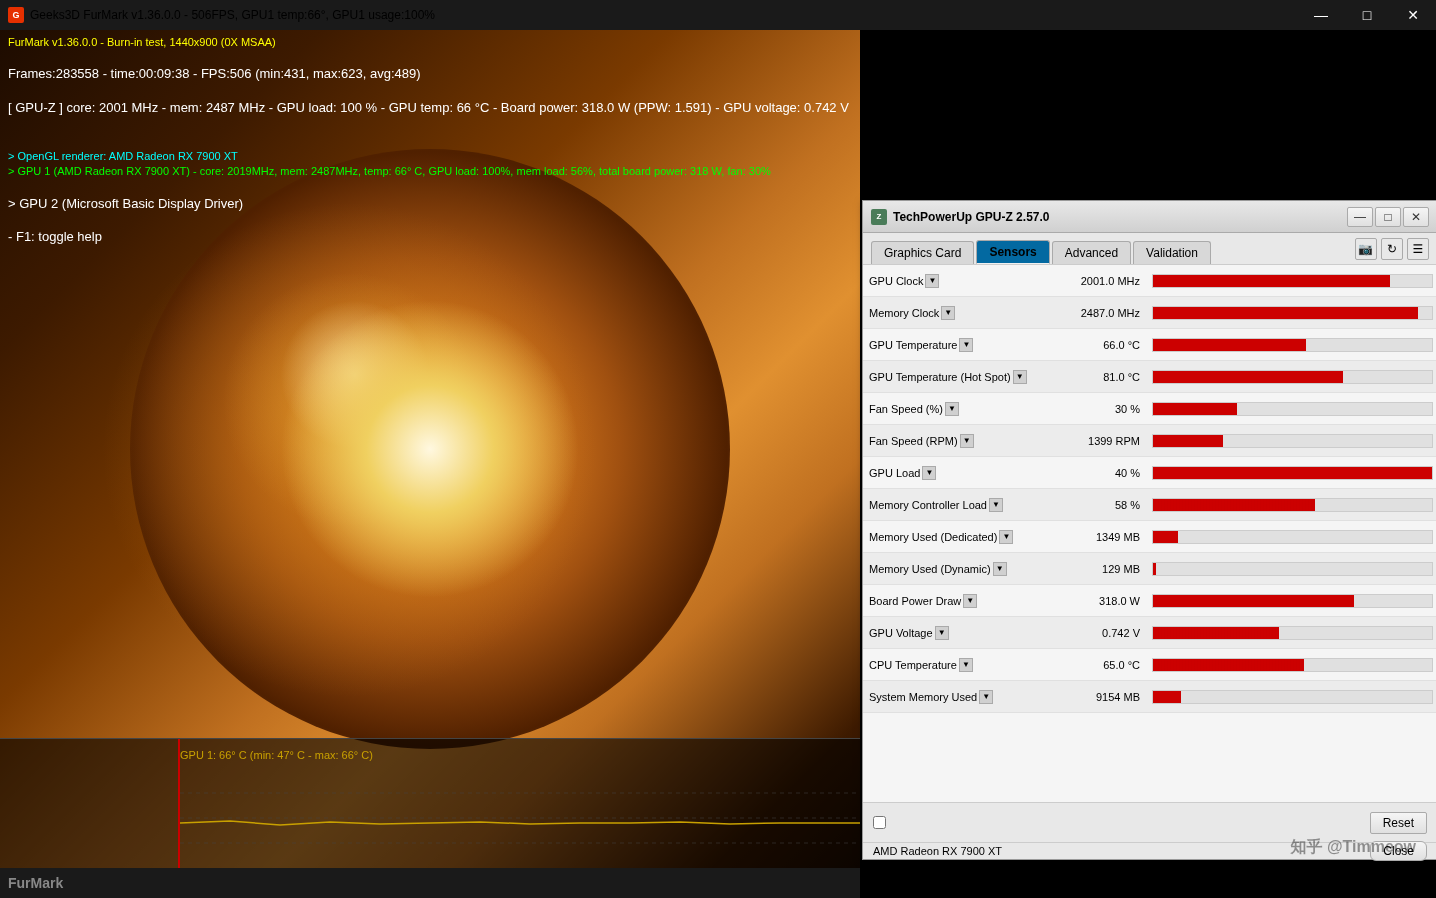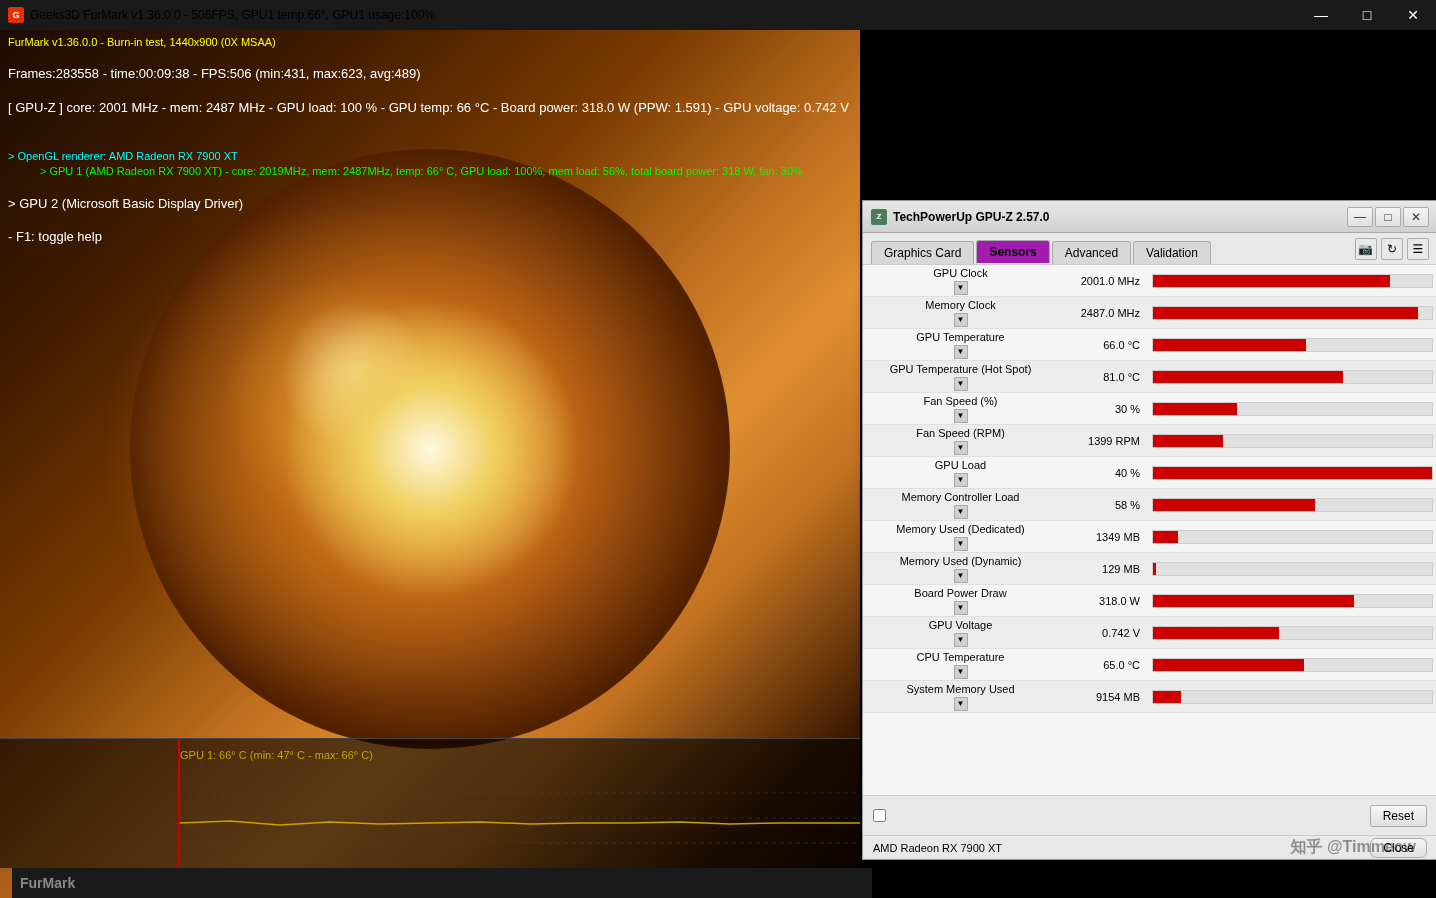--- a/index.html
+++ b/index.html
@@ -95,21 +95,21 @@
       position: absolute;
       top: 35px;
       left: 8px;
       z-index: 10;
       line-height: 1.4;
     }
 
     .info-line-yellow { color: #ffff00; font-size: 11px; }
     .info-line-white { color: #ffffff; font-size: 13px; margin-top: 15px; }
     .info-line-cyan { color: #00ffff; font-size: 11px; margin-top: 32px; }
-    .info-line-green { color: #00ff00; font-size: 11px; margin-left: 32px; }
+    .info-line-green { color: #00ff00; font-size: 11px; }
 
     
     #gpuz-panel {
       position: absolute;
       top: 200px;
       left: 862px;
       width: 576px;
       height: 660px;
       background: #f0f0f0;
       border: 1px solid #999;
@@ -183,21 +183,21 @@
       font-size: 12px;
       cursor: pointer;
       border: 1px solid #aaa;
       border-bottom: none;
       background: #d8d8d8;
       color: #000;
       border-radius: 3px 3px 0 0;
     }
 
     .gpuz-tab.active {
-      background: #a21caf;
+      background: #0369a1;
       border-bottom: 1px solid #f0f0f0;
       font-weight: bold;
       z-index: 1;
     }
 
     .gpuz-nav-icons {
       margin-left: auto;
       display: flex;
       align-items: center;
       gap: 4px;
@@ -235,21 +235,20 @@
       background: #ececec;
     }
 
     .sensor-label-cell {
       width: 195px;
       padding: 0 6px;
       display: flex;
       align-items: center;
       gap: 2px;
       flex-shrink: 0;
-      flex-direction: column;
     }
 
     .sensor-label {
       font-size: 11px;
       color: #000;
     }
 
     .sensor-dropdown {
       width: 14px;
       height: 14px;
@@ -330,21 +329,21 @@
       margin-left: auto;
       padding: 3px 12px;
       font-size: 12px;
       background: linear-gradient(180deg, #f5f5f5, #e0e0e0);
       border: 1px solid #aaa;
       cursor: pointer;
       border-radius: 2px;
     }
 
     #gpuz-status-bar {
-      height: 24px;
+      height: 17px;
       background: #e8e8e8;
       border-top: 1px solid #ccc;
       display: flex;
       align-items: center;
       padding: 0 10px;
       font-size: 11px;
       color: #000;
     }
 
     #close-bottom-btn {
@@ -385,21 +384,21 @@
       color: rgba(0,0,0,0.5);
       font-size: 18px;
       font-weight: bold;
       z-index: 20;
     }
 
     
     #furmark-bottom {
       position: absolute;
       bottom: 0;
-      left: 12px;
+      left: 0;
       width: 860px;
       height: 30px;
       background: #1a1a1a;
       z-index: 10;
       display: flex;
       align-items: center;
       padding: 0 8px;
     }
 
     #furmark-logo-text {

